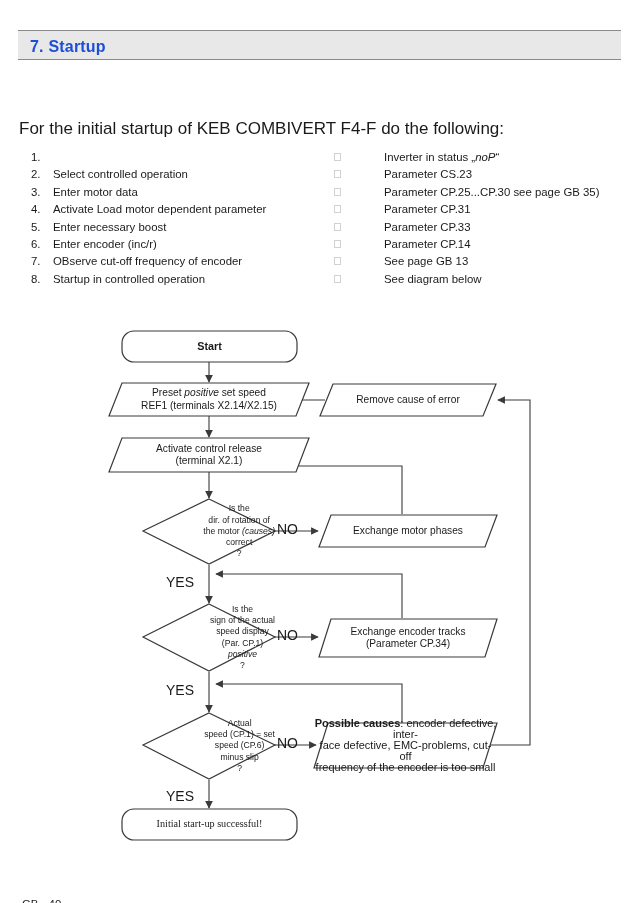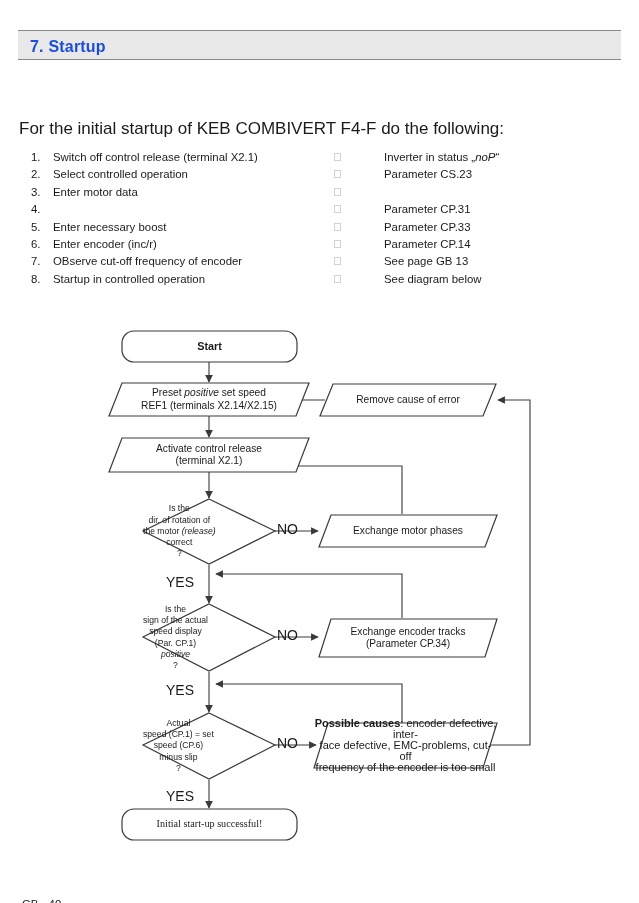--- a/index.html
+++ b/index.html
@@ -132,21 +132,21 @@
   }
   .para-text.small { font-size: 11px; line-height: 11px; }
 
   .diamond-wrap { position: absolute; }
   .diamond-text {
     position: absolute;
     left: 0; top: 0;
     width: 100%; height: 100%;
     display: flex;
     align-items: center;
-    justify-content: flex-start;
+    justify-content: flex-end;
     text-align: center;
     font-size: 8.6px;
     line-height: 11.2px;
     color: #1a1a1a;
   }
 
   .edge-label {
     position: absolute;
     font-size: 14px;
     color: #1a1a1a;
@@ -166,37 +166,38 @@
 
 <div id="header-bar">
   <div id="header-title">7. Startup</div>
 </div>
 
 <div id="intro-text">For the initial startup of KEB COMBIVERT F4-F do the following:</div>
 
 <div id="startup-list">
   <div class="list-row">
     <span class="list-num">1.</span>
-    <span class="list-step">Switch off control release (terminal X2.1)</span>
     <span class="list-arrow"></span>
     <span class="list-detail"><span>Inverter in status „</span><span class="it">noP</span><span>“</span></span>
   </div>
   <div class="list-row">
     <span class="list-num">2.</span>
     <span class="list-step">Select controlled operation</span>
     <span class="list-arrow"></span>
     <span class="list-detail">Parameter CS.23</span>
   </div>
   <div class="list-row">
     <span class="list-num">3.</span>
     <span class="list-step">Enter motor data</span>
     <span class="list-arrow"></span>
+    <span class="list-detail">Parameter CP.25...CP.30 see page GB 35)</span>
   </div>
   <div class="list-row">
     <span class="list-num">4.</span>
+    <span class="list-step">Activate Load motor dependent parameter</span>
     <span class="list-arrow"></span>
     <span class="list-detail">Parameter CP.31</span>
   </div>
   <div class="list-row">
     <span class="list-num">5.</span>
     <span class="list-step">Enter necessary boost</span>
     <span class="list-arrow"></span>
     <span class="list-detail">Parameter CP.33</span>
   </div>
   <div class="list-row">
@@ -304,21 +305,21 @@
       <span>(terminal X2.1)</span>
     </div>
   </div>
 </div>
 
 <div class="diamond-wrap" style="left:143px; top:499px; width:132px; height:65px;">
   <div class="diamond-text">
     <div>
       <span>Is the</span><br>
       <span>dir. of rotation of</span><br>
-      <span>the motor </span><span class="it">(release)</span><br>
+      <span>the motor </span><span class="it">(causes)</span><br>
       <span>correct</span><br>
       <span>?</span>
     </div>
   </div>
 </div>
 
 <div class="para-wrap" style="left:319px; top:515px; width:178px; height:32px;">
   <div class="para-text">Exchange motor phases</div>
 </div>
 

